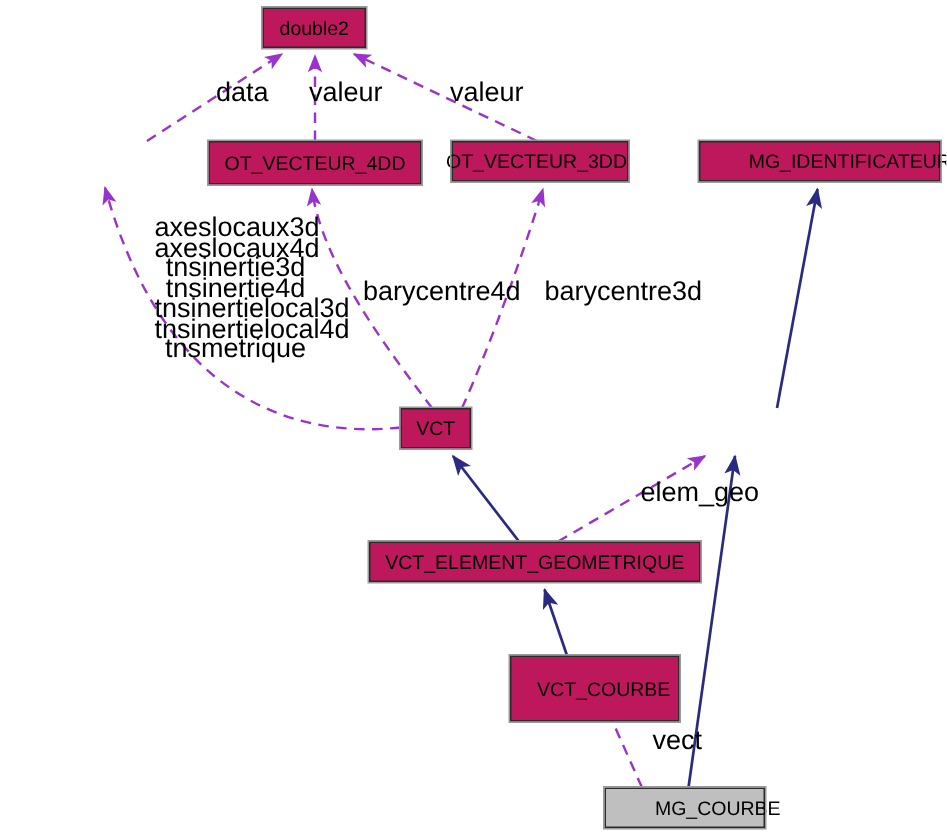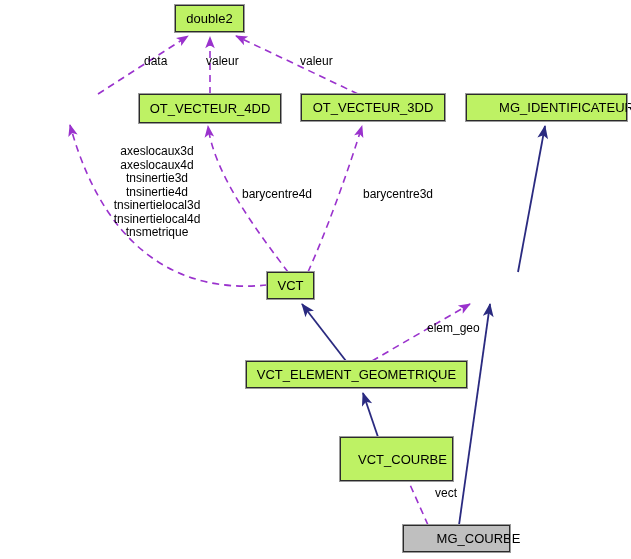--- a/index.html
+++ b/index.html
@@ -22,37 +22,37 @@
     left: 0;
     top: 0;
     width: 631px;
     height: 559px;
   }
   .node {
     position: absolute;
     box-sizing: border-box;
     border: 1px solid #2b2b2b;
     outline: 1px solid #9a9a9a;
-    background: #bef264;
+    background: #be185d;
     color: #000000;
     font-size: 13px;
     line-height: 1;
     display: flex;
     align-items: center;
     justify-content: center;
     white-space: nowrap;
     z-index: 3;
   }
   .node.highlight {
     background: #bfbfbf;
     padding-left: 44px;
   }
   .edge-label {
     position: absolute;
-    font-size: 12px;
+    font-size: 18px;
     color: #000000;
     white-space: nowrap;
     z-index: 2;
     line-height: 13.5px;
   }
   .edge-label.multi {
     text-align: center;
     white-space: pre;
   }
 </style>
@@ -92,21 +92,21 @@
 
   <div class="node" style="left:175px; top:5px; width:69px; height:27px;">
     <span>double2</span>
   </div>
 
 
   <div class="node" style="left:139px; top:94px; width:142px; height:29px;">
     <span>OT_VECTEUR_4DD</span>
   </div>
 
-  <div class="node" style="left:301px; top:94px; width:144px; height:27px;">
+  <div class="node" style="left:301px; top:94px; width:118px; height:27px;justify-content:flex-end;">
     <span>OT_VECTEUR_3DD</span>
   </div>
 
   <div class="node" style="left:466px; top:94px; width:161px; height:27px;padding-left:40px;">
     <span>MG_IDENTIFICATEUR</span>
   </div>
 
   <div class="node" style="left:267px; top:272px; width:47px; height:27px;">
     <span>VCT</span>
   </div>

